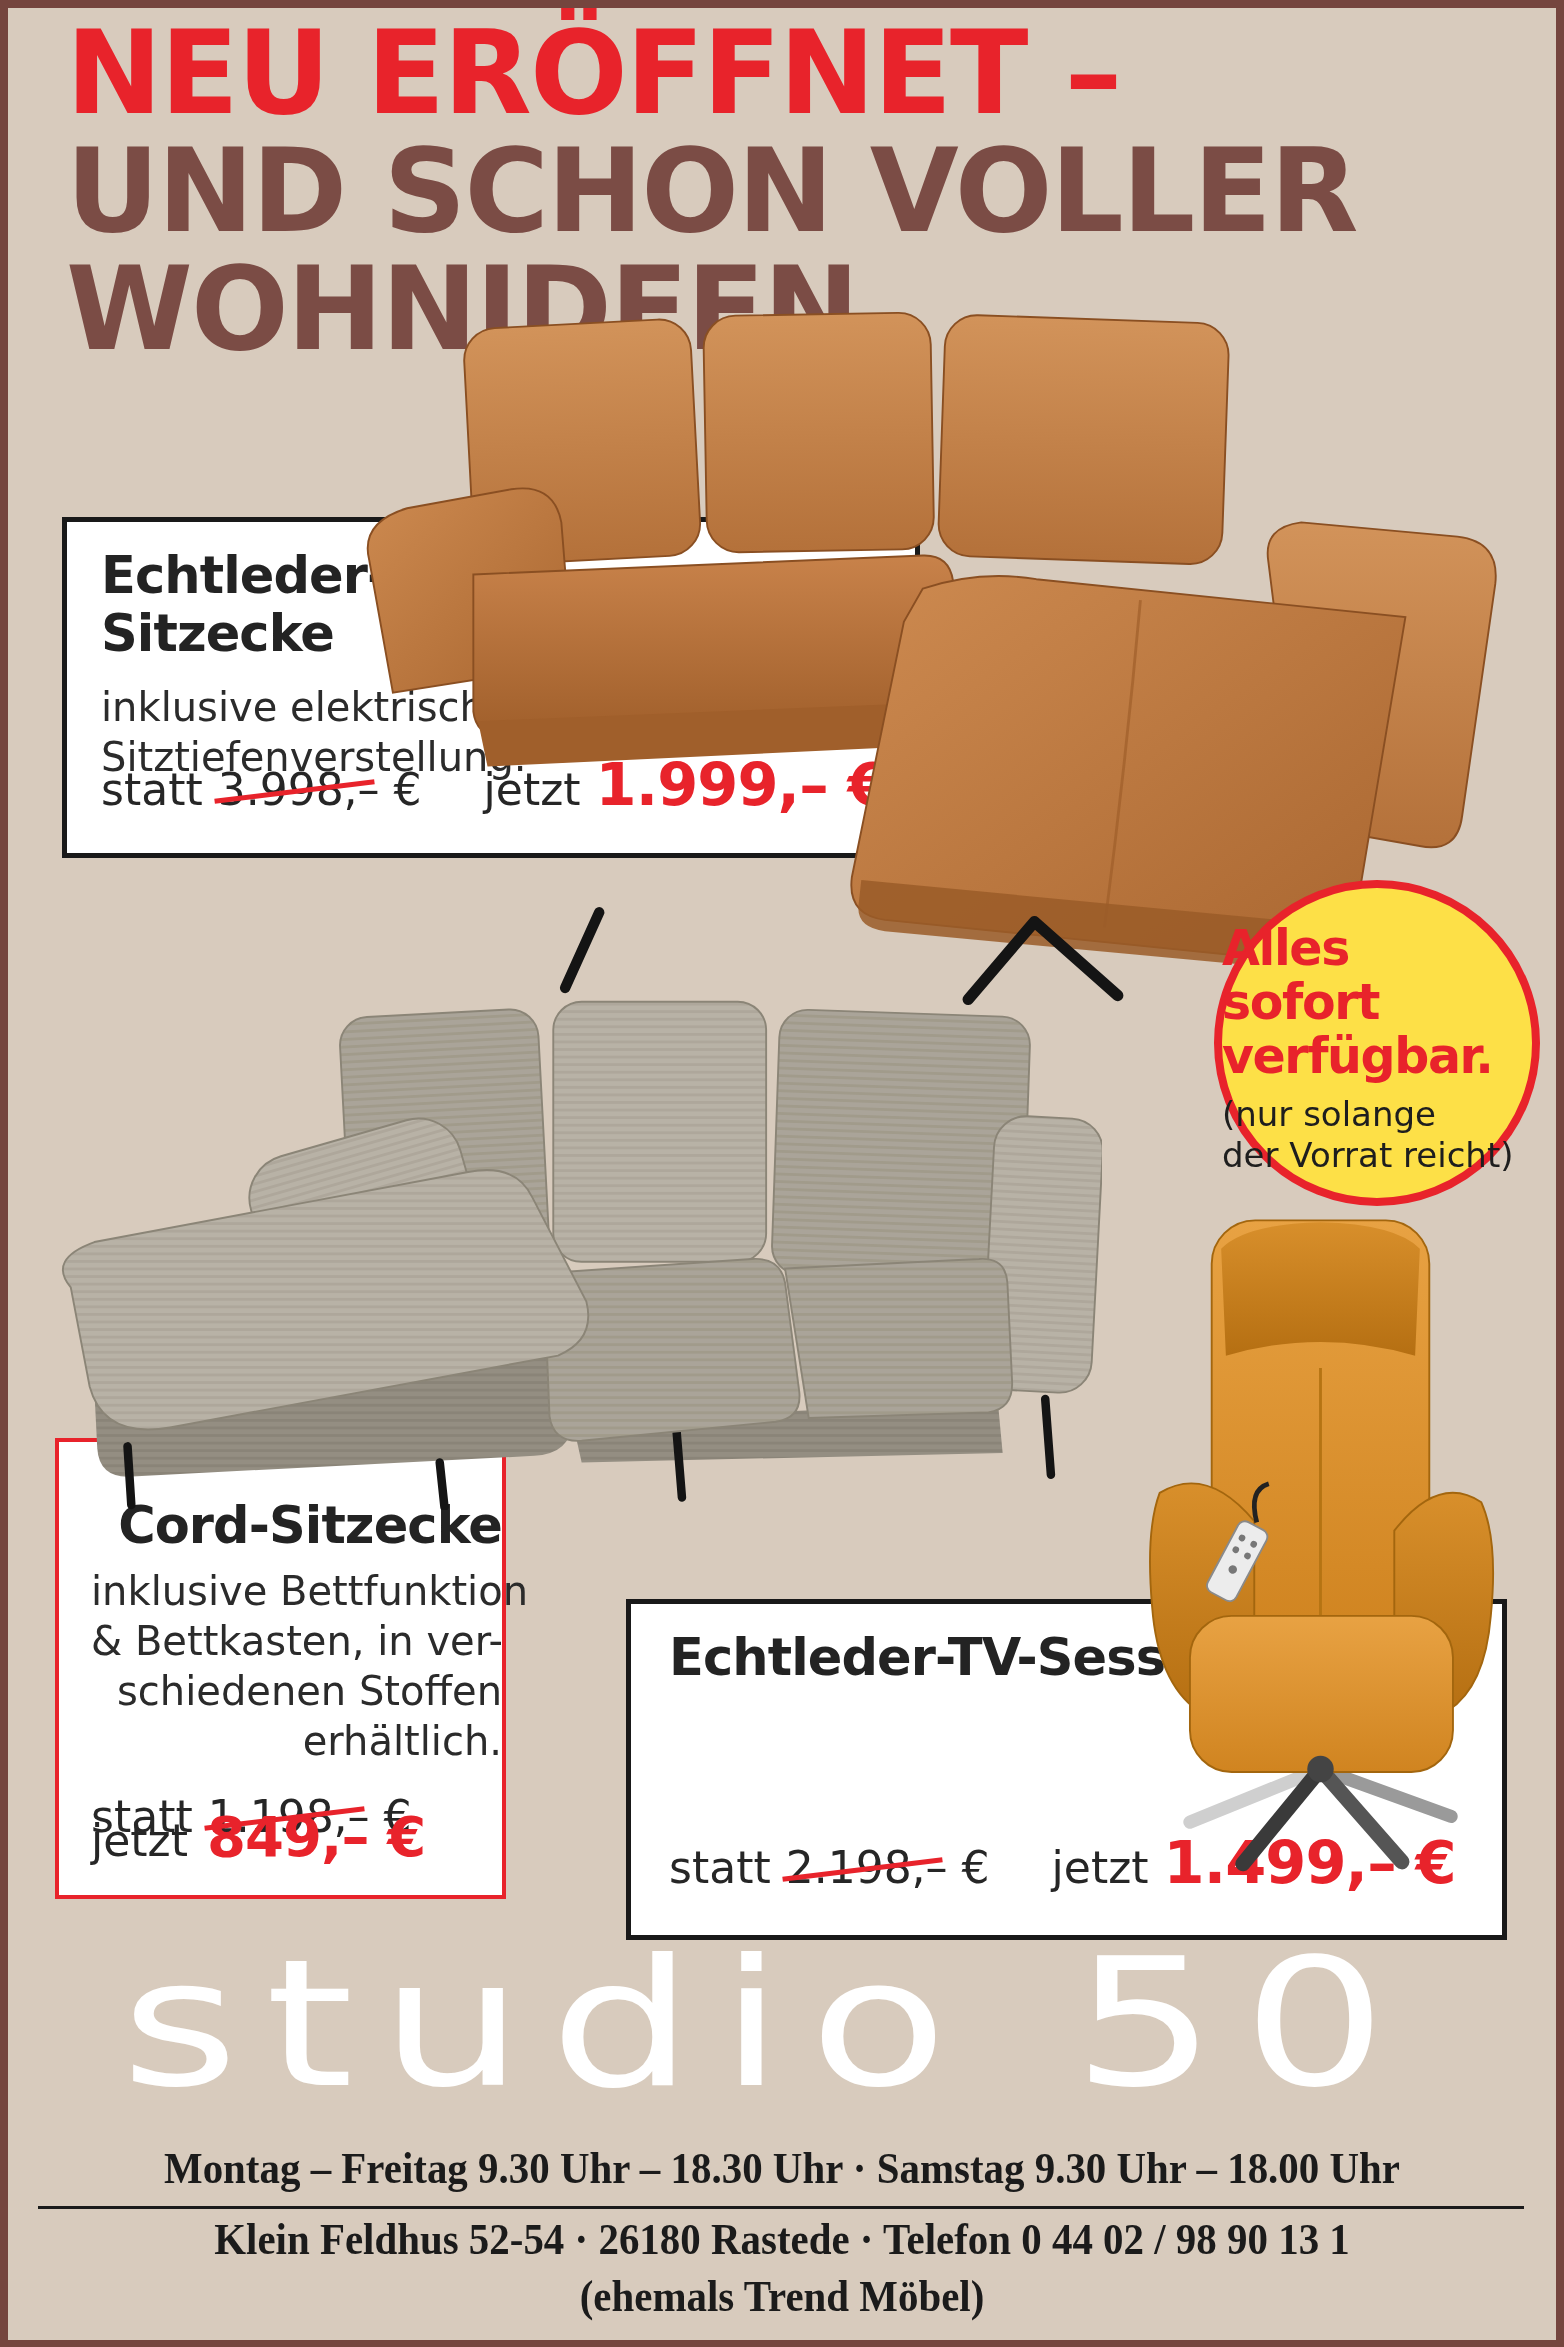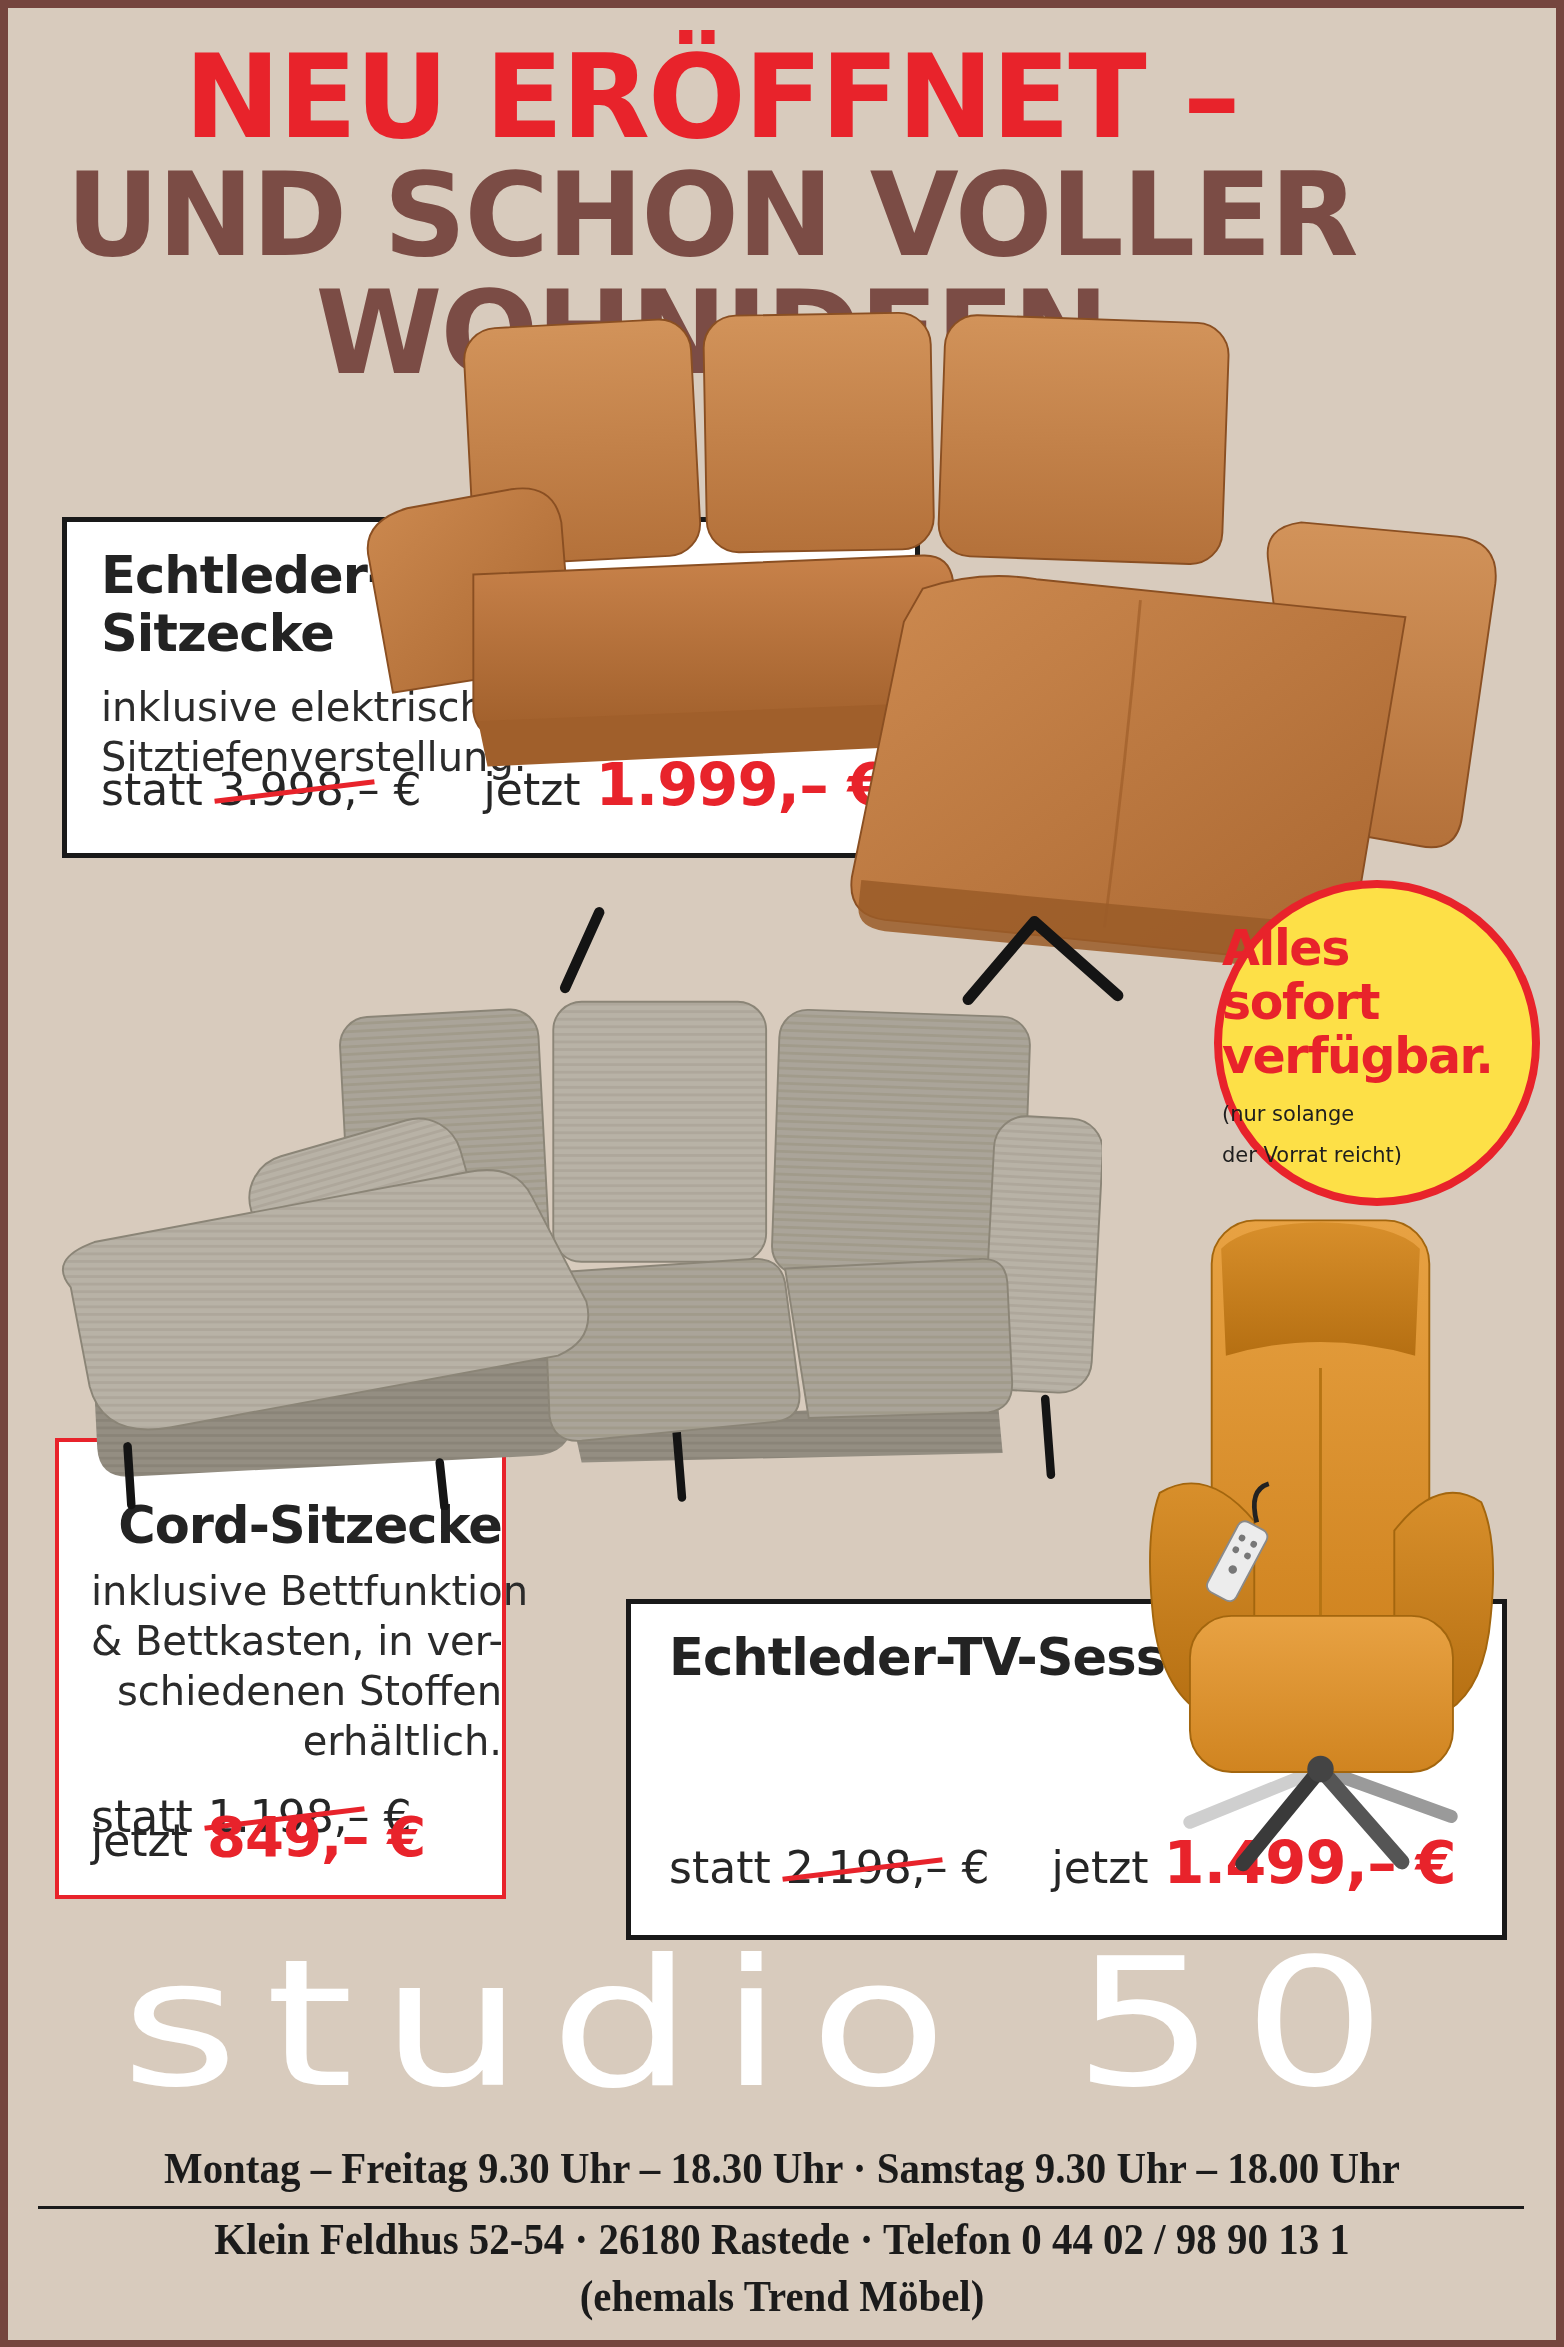--- a/index.html
+++ b/index.html
@@ -6,22 +6,22 @@
   .page{
     position:relative;
     width:1564px;height:2348px;
     background:#d8cbbd;
     overflow:hidden;
     font-family:"DejaVu Sans","Liberation Sans",sans-serif;
   }
   .frame{position:absolute;inset:0;border:8.5px solid #75453e;z-index:9;pointer-events:none;}
 
   
-  .headline{position:absolute;left:66px;top:38px;z-index:0;font-weight:bold;
-    font-size:115px;line-height:118px;letter-spacing:-1.9px;white-space:nowrap;text-align:center;}
+  .headline{position:absolute;left:66px;top:14px;z-index:0;font-weight:bold;
+    font-size:115px;line-height:118px;letter-spacing:-1.9px;white-space:nowrap;}
   .hl-red{color:#e8232b;}
   .hl-brown{color:#7b4c45;}
 
   
   .pbox{position:absolute;background:#ffffff;box-sizing:border-box;z-index:1;}
   .box1{left:62px;top:517px;width:858px;height:341px;border:5.7px solid #191919;padding:24.6px 0 0 34px;}
   .box2{left:55px;top:1438px;width:451px;height:461px;border:4.7px solid #e8232b;padding:55px 0 0 32px;text-align:right;}
   .box3{left:626px;top:1599px;width:881px;height:341px;border:5.7px solid #191919;padding:24.6px 0 0 38px;}
 
   .ptitle{font-size:51px;font-weight:bold;color:#232323;line-height:58px;letter-spacing:-0.9px;white-space:nowrap;}
@@ -40,21 +40,21 @@
 
   .struck{position:relative;display:inline-block;}
   .struck::after{content:"";position:absolute;left:-2%;right:23%;top:49%;height:4.7px;
     background:#e8232b;transform:rotate(-7deg);}
 
   
   .badge{position:absolute;left:1214px;top:880px;width:326px;height:326px;border-radius:50%;
     background:#fde047;border:8.5px solid #e8232b;box-sizing:border-box;z-index:6;
     padding-top:34px;}
   .badge-line{font-size:49px;font-weight:bold;color:#e8232b;line-height:54px;letter-spacing:-1.4px;}
-  .badge-note{font-size:21px;color:#1e1e1e;line-height:41px;}
+  .badge-note{font-size:34px;color:#1e1e1e;line-height:41px;}
   .badge-note.first{margin-top:9.5px;}
 
   
   .fimg{position:absolute;z-index:2;}
   .leather-sofa{left:317px;top:248px;}
   .cord-sofa{left:14px;top:975px;}
   .tv-chair{left:1131px;top:1209px;}
 
   
   .logo{position:absolute;left:121px;top:1932px;height:185px;z-index:1;color:#ffffff;

